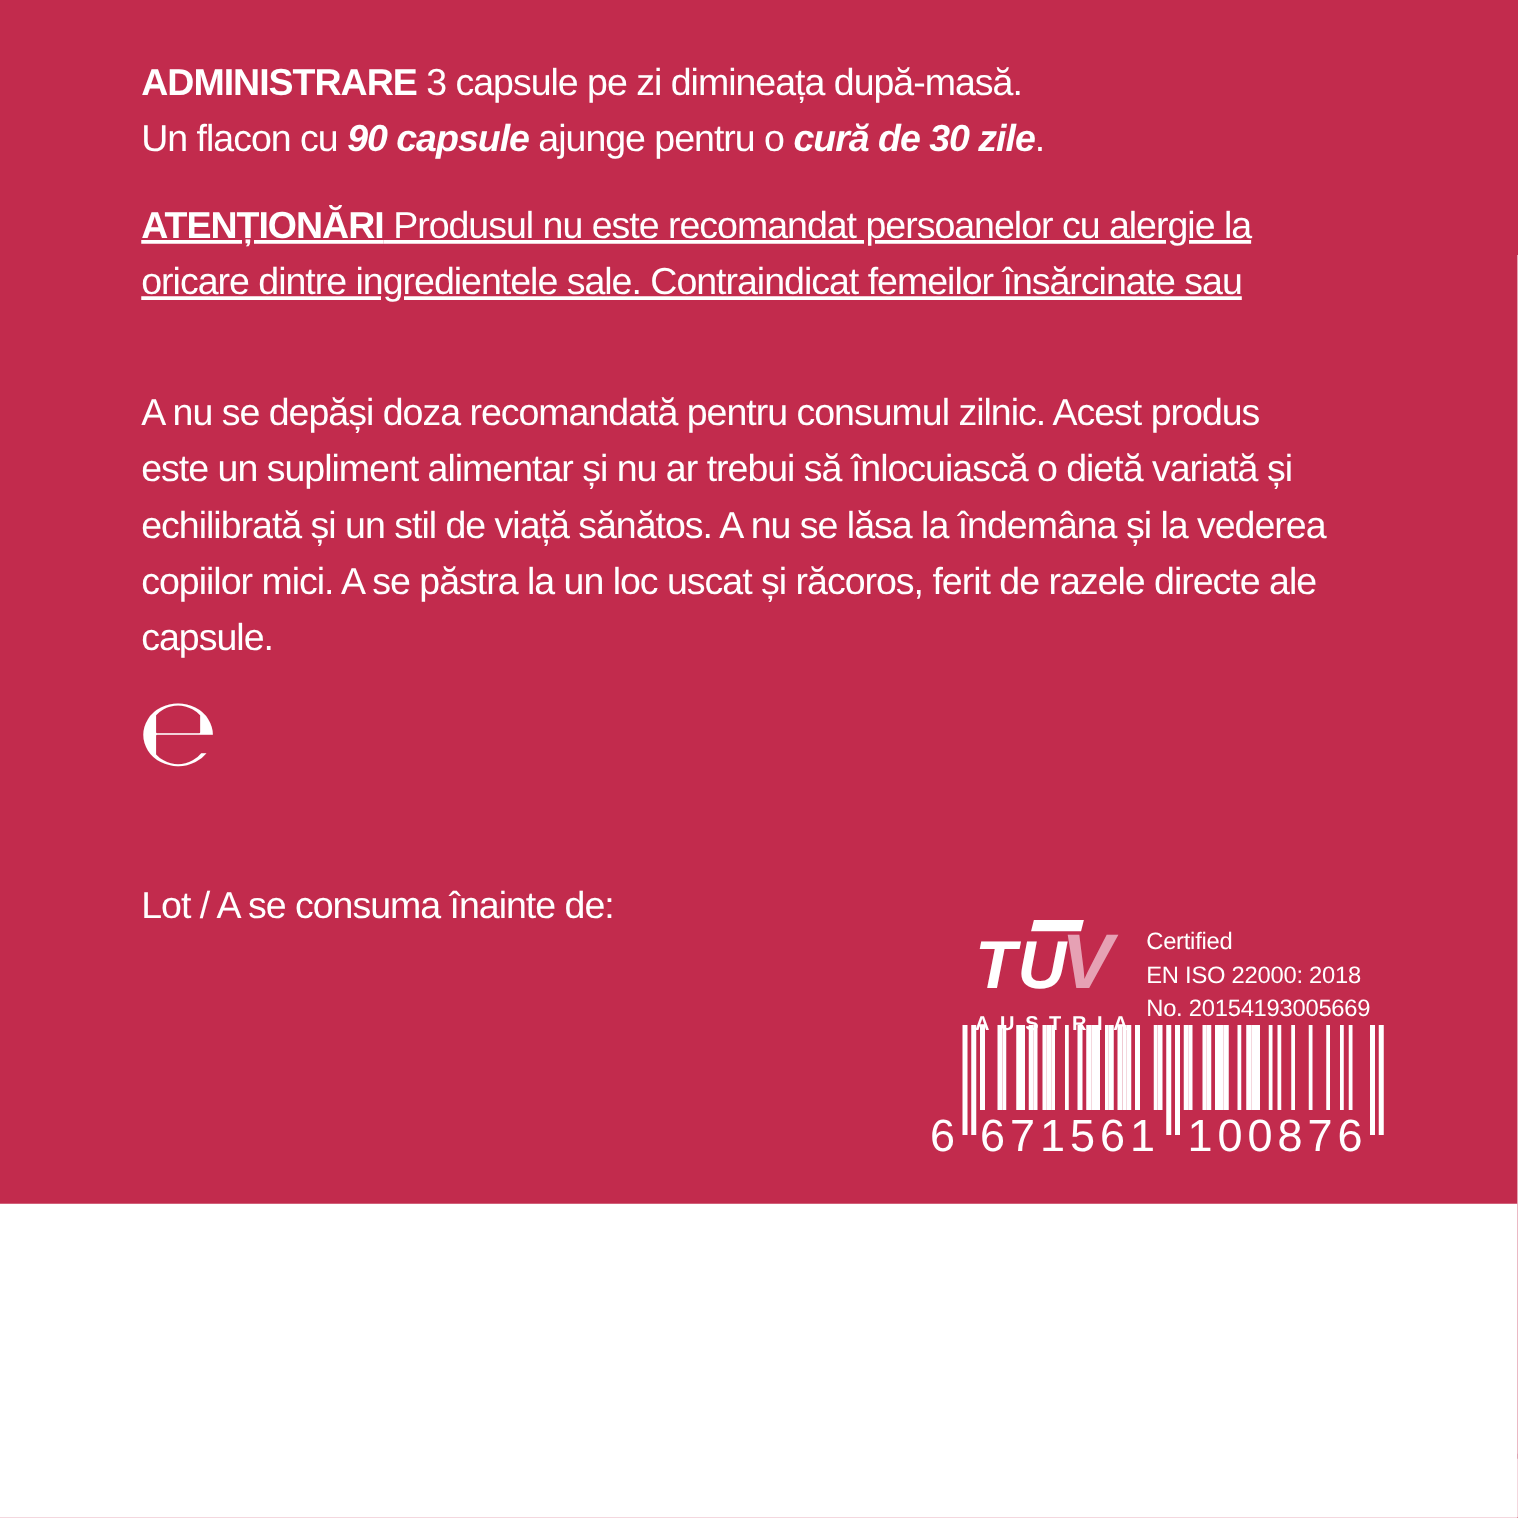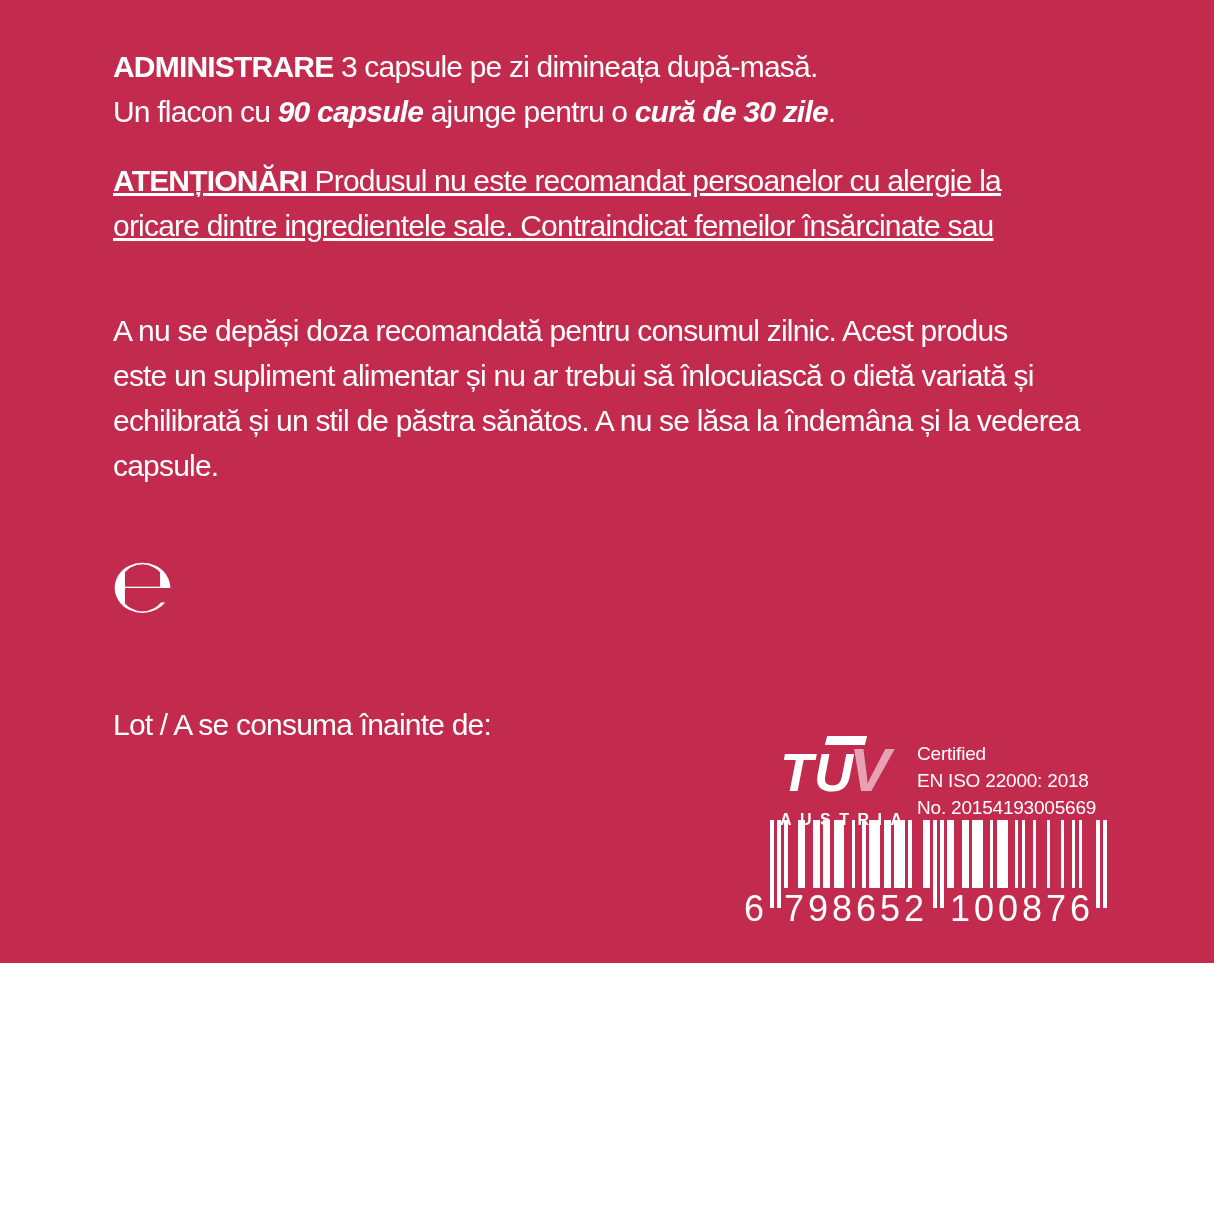--- a/index.html
+++ b/index.html
@@ -63,21 +63,22 @@
     </div>
 
     <div class="block warnings">
       <div class="line"><span class="b">ATENȚIONĂRI</span><span> Produsul nu este recomandat persoanelor cu alergie la</span></div>
       <div class="line">oricare dintre ingredientele sale. Contraindicat femeilor însărcinate sau</div>
     </div>
 
     <div class="block advisory">
       <div class="line">A nu se depăși doza recomandată pentru consumul zilnic. Acest produs</div>
       <div class="line">este un supliment alimentar și nu ar trebui să înlocuiască o dietă variată și</div>
-      <div class="line">echilibrată și un stil de păstra sănătos. A nu se lăsa la îndemâna și la vederea</div>
+      <div class="line">echilibrată și un stil de viață sănătos. A nu se lăsa la îndemâna și la vederea</div>
+      <div class="line">copiilor mici. A se păstra la un loc uscat și răcoros, ferit de razele directe ale</div>
       <div class="line">capsule.</div>
     </div>
 
     <div class="net-quantity">
       <span class="estimated">℮</span>
     </div>
 
     <div class="block lot">
       <div class="line">Lot / A se consuma înainte de:</div>
     </div>
@@ -137,21 +138,21 @@
           <div class="bc-bar" style="left: 74.7368%; width: 1.05263%;"></div>
           <div class="bc-bar" style="left: 77.8947%; width: 1.05263%;"></div>
           <div class="bc-bar" style="left: 82.1053%; width: 1.05263%;"></div>
           <div class="bc-bar" style="left: 86.3158%; width: 1.05263%;"></div>
           <div class="bc-bar" style="left: 89.4737%; width: 1.05263%;"></div>
           <div class="bc-bar" style="left: 91.5789%; width: 1.05263%;"></div>
           <div class="bc-bar bc-guard" style="left: 96.8421%; width: 1.05263%;"></div>
           <div class="bc-bar bc-guard" style="left: 98.9474%; width: 1.05263%;"></div>
         </div>
       <div class="bc-num bc-first">6</div>
-      <div class="bc-num bc-left">798652</div>
+      <div class="bc-num bc-left">671561</div>
       <div class="bc-num bc-right">100876</div>
     </div>
 
   </section>
 
   <section class="white-panel">
     
   </section>
 
 </div>

